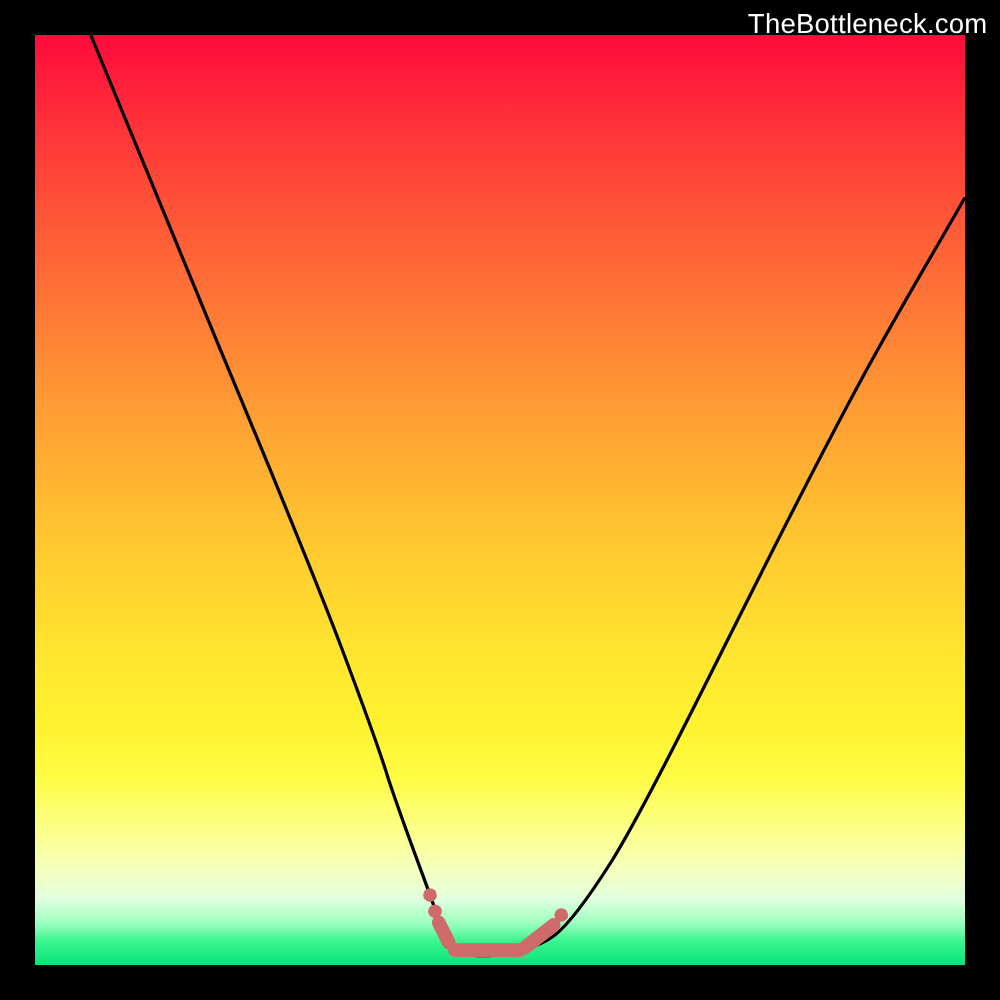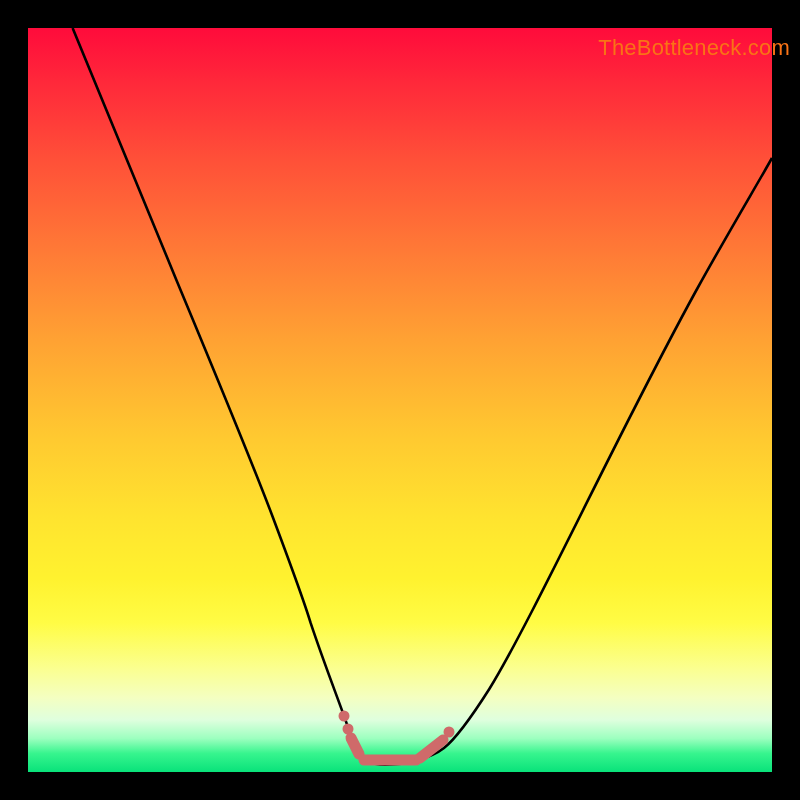--- a/index.html
+++ b/index.html
@@ -42,26 +42,25 @@
       #dfffde 93%,
       #9cffbf 95.5%,
       #37f58e 97.5%,
       #09e27a 100%
     );
   }
   .watermark {
     position: absolute;
     top: 6px;
     right: 10px;
-    color: #f97316;
+    color: #ffffff;
     font-size: 22px;
     letter-spacing: 0.2px;
     font-weight: 400;
     z-index: 10;
-    margin-top: 29px;
   }
   svg.curve {
     position: absolute;
     left: 0;
     top: 0;
     width: 744px;
     height: 744px;
   }
   .black-line {
     fill: none;

